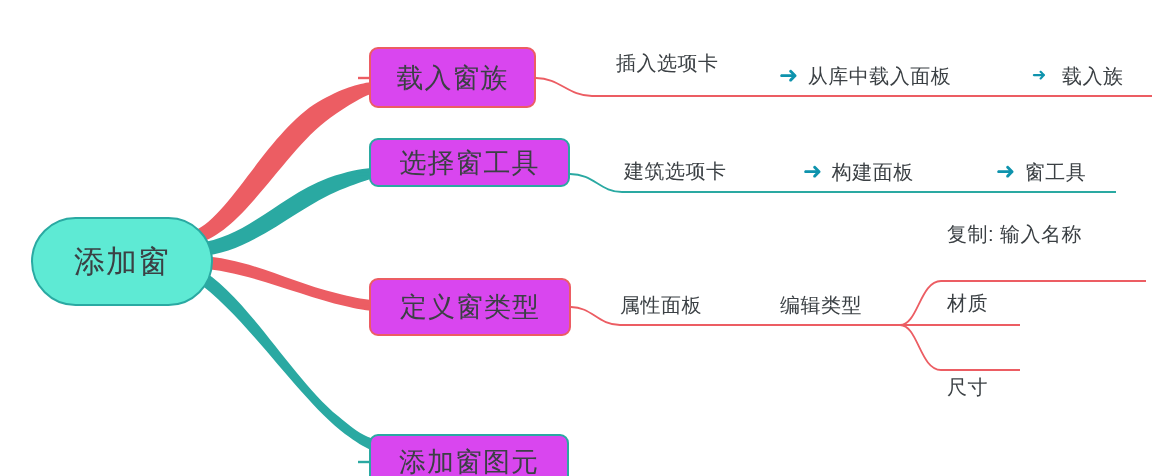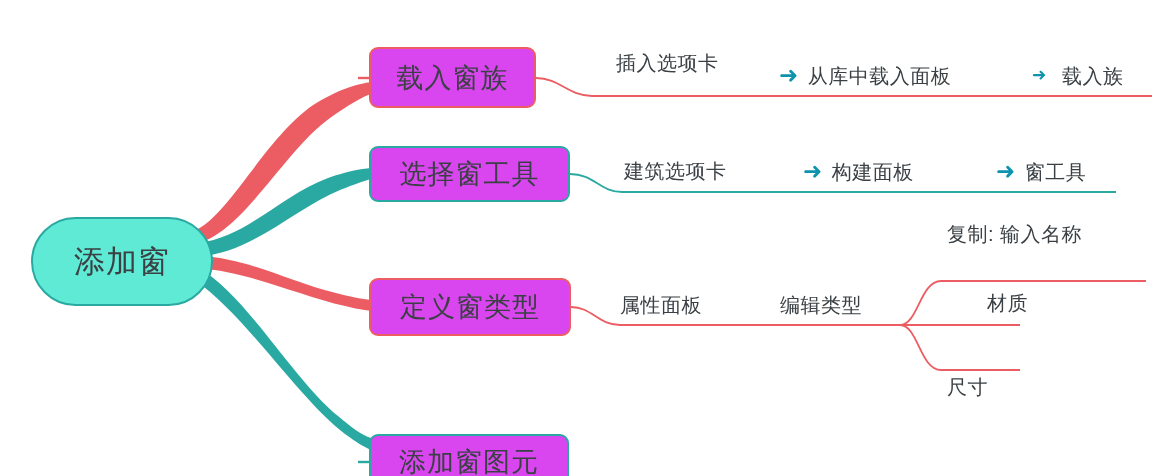--- a/index.html
+++ b/index.html
@@ -54,21 +54,21 @@
     display: flex;
     align-items: center;
     justify-content: center;
     color: #3b4044;
     font-size: 31px;
     letter-spacing: 1px;
     white-space: nowrap;
     z-index: 4;
   }
   #node-1 { left: 369px; top: 47px;  width: 167px; height: 61px; }
-  #node-2 { left: 369px; top: 146px; width: 201px; height: 56px; }
+  #node-2 { left: 369px; top: 138px; width: 201px; height: 49px; }
   #node-3 { left: 369px; top: 278px; width: 202px; height: 58px; }
   #node-4 { left: 369px; top: 434px; width: 200px; height: 56px; }
 
   .leaf {
     position: absolute;
     color: #3b4044;
     font-size: 20px;
     white-space: nowrap;
     letter-spacing: 0.5px;
     z-index: 3;
@@ -160,20 +160,20 @@
   <div class="leaf" style="left:620px; top:292px;">
     <span class="leaf-text">属性面板</span>
   </div>
   <div class="leaf" style="left:780px; top:292px;">
     <span class="leaf-text">编辑类型</span>
   </div>
 
   <div class="leaf" style="left:947px; top:221px;">
     <span class="leaf-text">复制: 输入名称</span>
   </div>
-  <div class="leaf" style="left:947px; top:290px;margin-left:40px;">
+  <div class="leaf" style="left:947px; top:290px;">
     <span class="leaf-text">材质</span>
   </div>
   <div class="leaf" style="left:947px; top:334px;margin-top:40px;">
     <span class="leaf-text">尺寸</span>
   </div>
 
 </div>
 
 </body></html>

